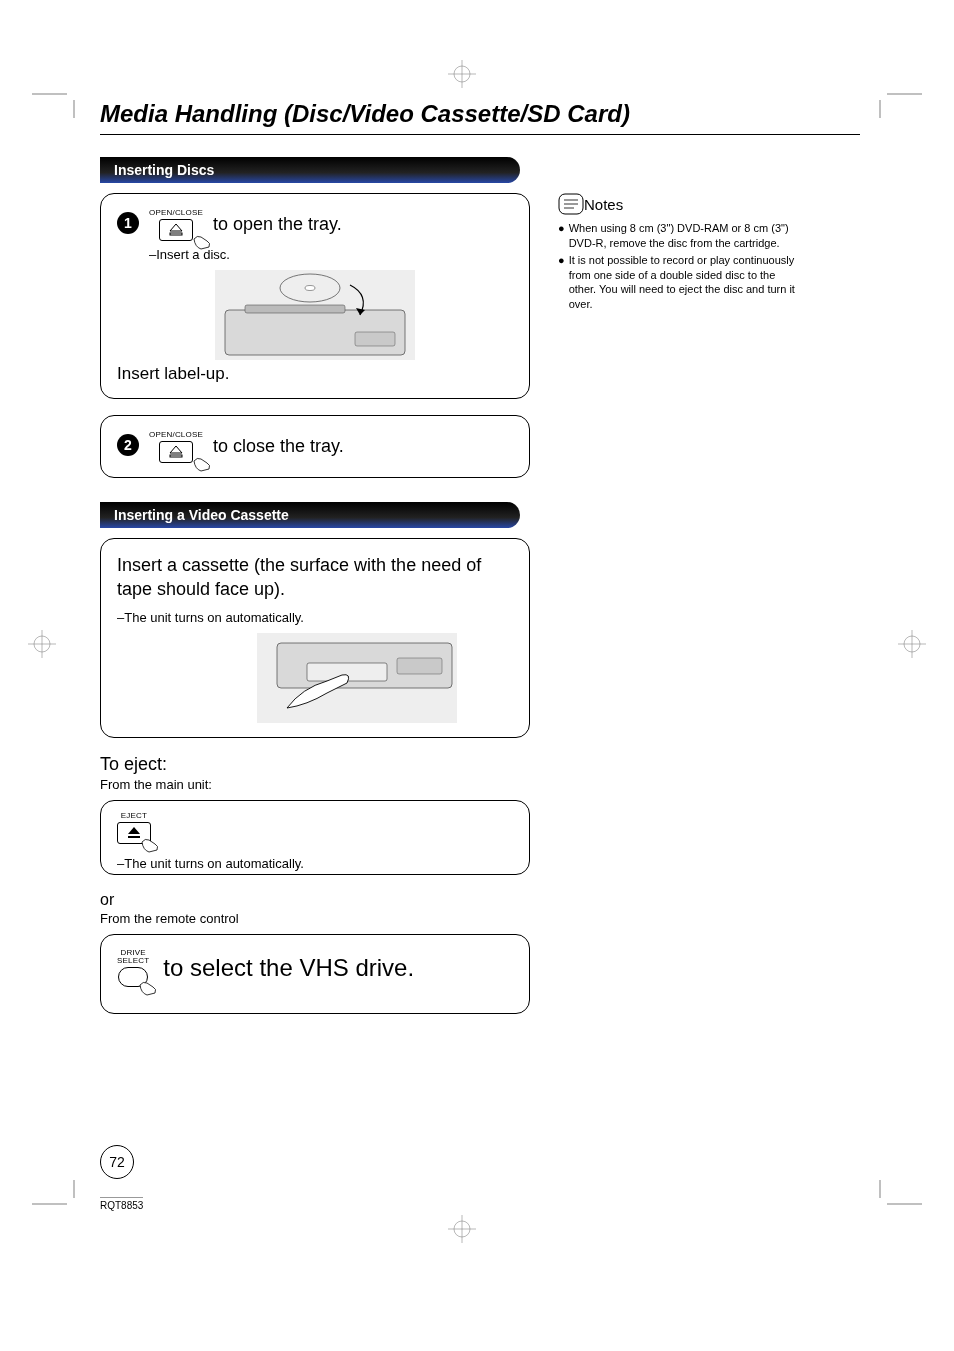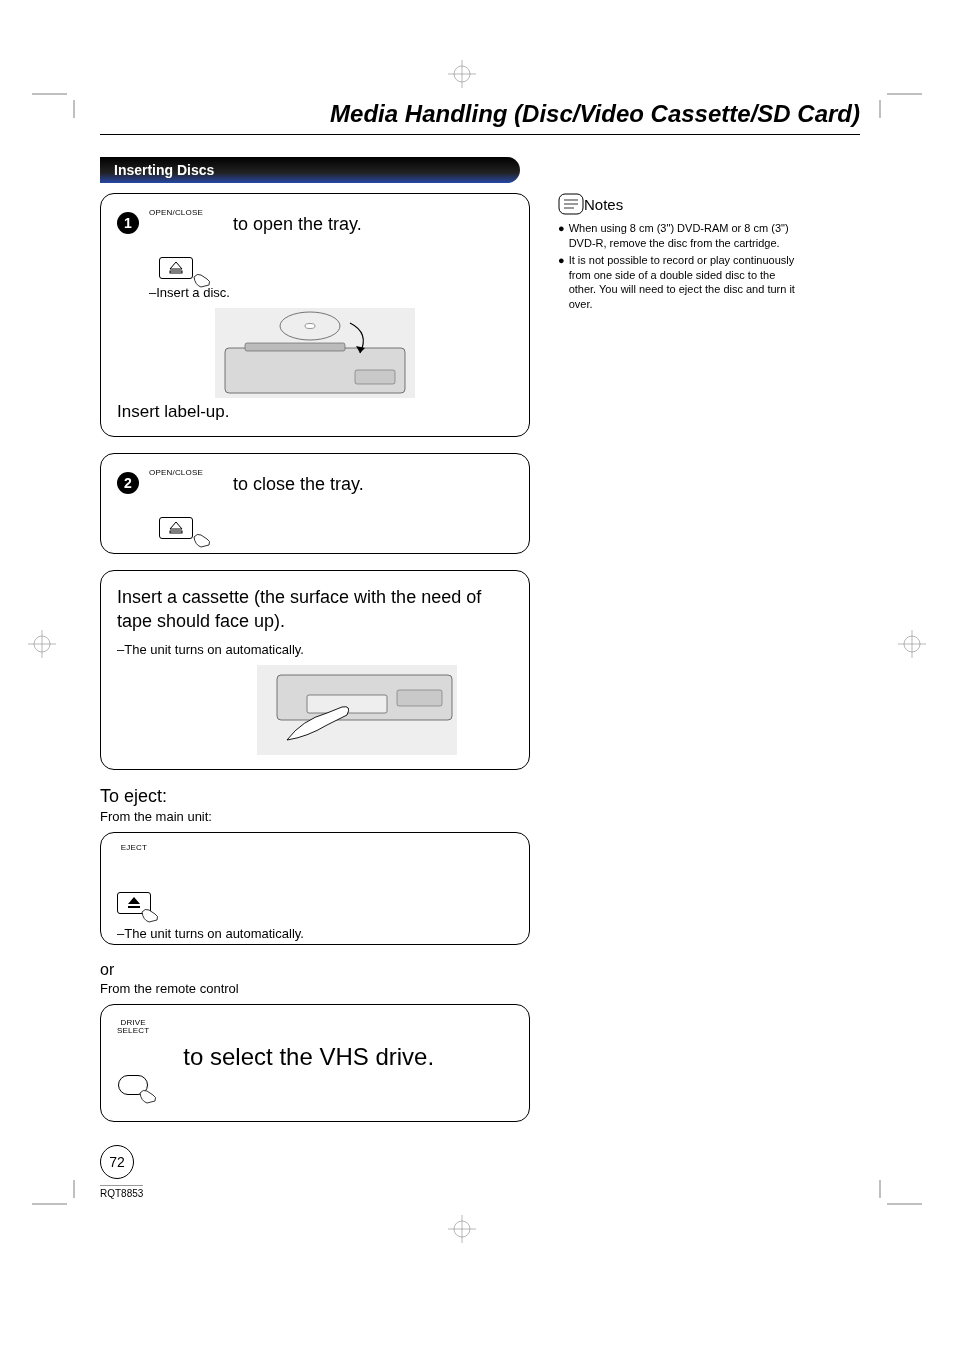--- a/index.html
+++ b/index.html
@@ -22,21 +22,20 @@
       height: 1080px;
     }
     .title {
       font-size: 24px;
       font-weight: bold;
       font-style: italic;
       color: #000;
       padding-bottom: 6px;
       border-bottom: 1.5px solid #000;
       margin-bottom: 22px;
-      text-align: right;
     }
     .two-col {
       display: flex;
       gap: 28px;
     }
     .left-col { width: 430px; }
     .right-col { width: 240px; padding-top: 36px; }
     .section-pill {
       background: linear-gradient(to bottom, #000 0%, #222 60%, #2747a6 100%);
       color: #fff;
@@ -66,23 +65,22 @@
       border-radius: 50%;
       display: flex; align-items: center; justify-content: center;
       font-weight: bold; font-size: 14px;
       flex-shrink: 0;
       margin-top: 4px;
     }
     .btn-wrap {
       display: inline-flex;
       flex-direction: column;
       align-items: center;
-      margin-right: 20px;
+      margin-right: 0;
       position: relative;
-      gap: 38px;
     }
     .btn-top-label {
       font-size: 8px;
       letter-spacing: 0.2px;
       margin-bottom: 2px;
     }
     .btn-rect {
       width: 34px; height: 22px;
       border: 1.5px solid #000;
       border-radius: 3px;
@@ -172,21 +170,21 @@
       bottom: 172px;
       width: 34px; height: 34px;
       border: 1.2px solid #000;
       border-radius: 50%;
       display: flex; align-items: center; justify-content: center;
       font-size: 14px;
     }
     .doc-code {
       position: absolute;
       left: 100px;
-      bottom: 152px;
+      bottom: 140px;
       font-size: 10px;
       border-top: 0.5px solid #999;
       padding-top: 2px;
     }
   </style>
 </head>
 <body>
 
 <div class="crop-mark" style="left:32px; top:70px;">
   <svg width="48" height="48">
@@ -293,20 +291,21 @@
             </div>
             <svg class="finger" width="22" height="18">
                 <path d="M3 6 Q6 2 10 4 L16 8 Q20 10 18 14 L10 16 Q4 14 3 6 Z" fill="#fff" stroke="#000" stroke-width="0.8"></path>
               </svg>
           </div>
           <div class="step-text">to close the tray.</div>
         </div>
       </div>
 
       
+      <div class="section-pill" style="margin-top:8px;">Inserting a Video Cassette</div>
 
       <div class="content-box">
         <div class="cassette-main">Insert a cassette (the surface with the need of tape should face up).</div>
         <div class="cassette-sub">–The unit turns on automatically.</div>
         <svg class="illus" width="200" height="90" style="margin-left:140px;">
           <rect x="20" y="10" width="175" height="45" rx="4" fill="#d9d9d9" stroke="#555" stroke-width="0.8"></rect>
           <rect x="50" y="30" width="80" height="18" rx="2" fill="#eee" stroke="#555" stroke-width="0.7"></rect>
           <rect x="140" y="25" width="45" height="16" rx="2" fill="#c9c9c9" stroke="#555" stroke-width="0.5"></rect>
           <path d="M30 75 Q45 55 70 48 L85 42 Q95 40 90 50 L70 60 Q50 72 30 75 Z" fill="#fff" stroke="#000" stroke-width="0.9"></path>
         </svg>

